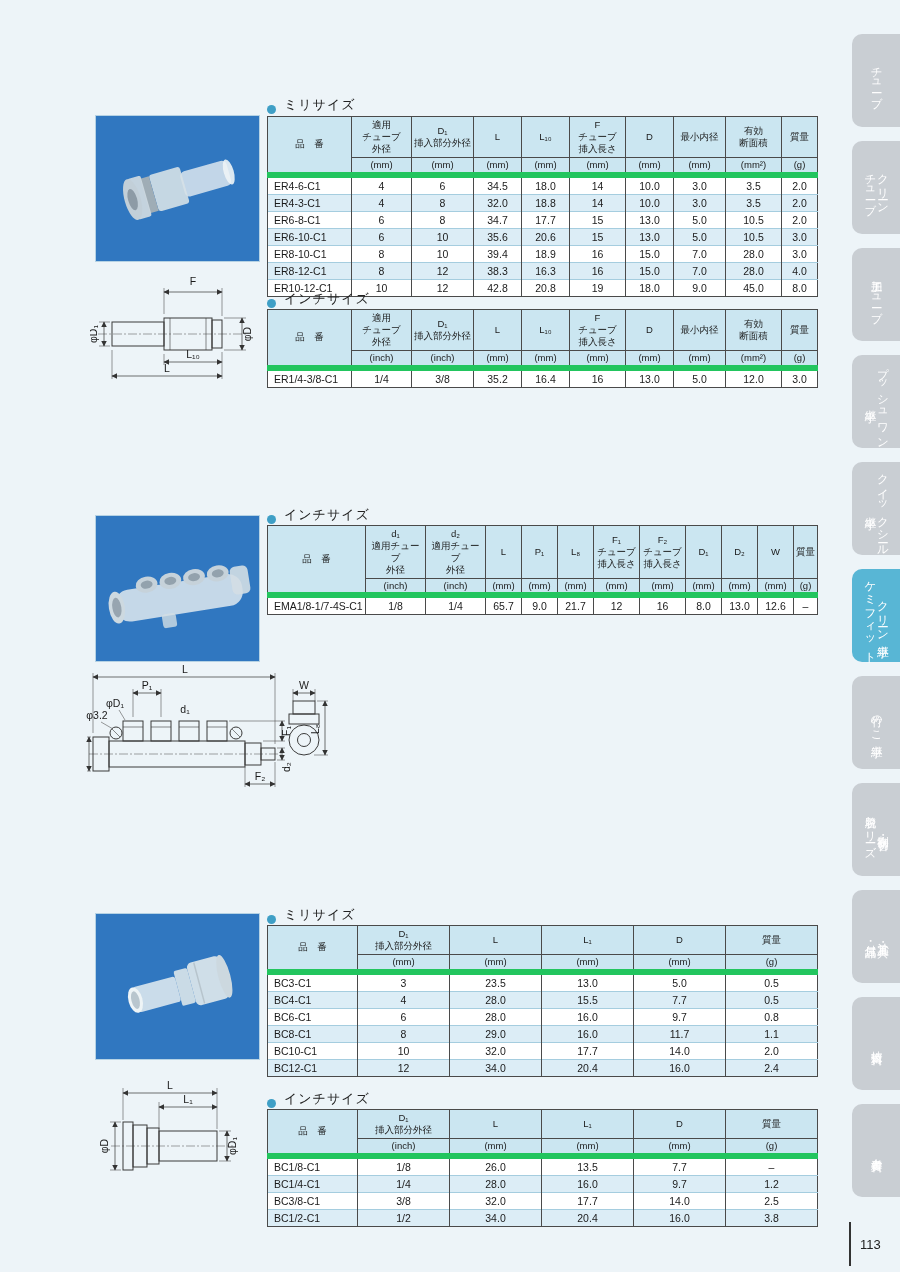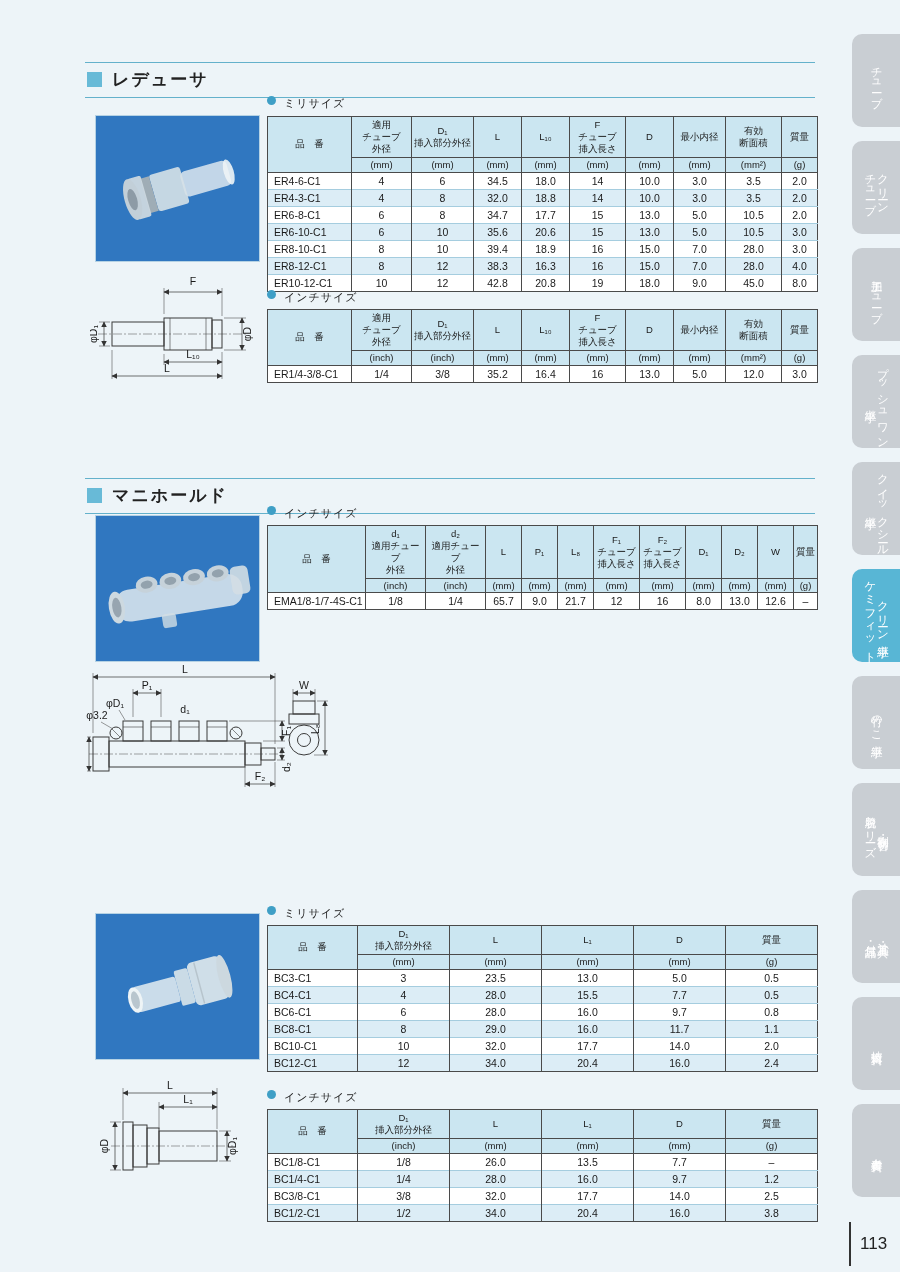--- a/index.html
+++ b/index.html
@@ -8,30 +8,30 @@
   .page { position:relative; width:900px; height:1272px; background:#edf4f8; overflow:hidden; margin:0 auto; }
 
   
   .sec-h { position:absolute; left:85px; width:730px; }
   .rule { height:1px; background:#64b1cb; }
   .title-row { display:flex; align-items:center; gap:10px; padding:5px 0 6px 2px; }
   .sq { width:15px; height:15px; background:#68bad7; flex:0 0 auto; }
   .sec-title { font-size:17px; font-weight:bold; letter-spacing:2px; color:#222; }
 
   
-  .size-label { position:absolute; display:flex; align-items:flex-start; gap:8px; font-size:11px; letter-spacing:1px; color:#222; }
+  .size-label { position:absolute; display:flex; align-items:flex-end; gap:8px; font-size:13px; letter-spacing:1px; color:#222; }
   .dot { width:9px; height:9px; border-radius:50%; background:#3f9fc6; flex:0 0 auto; }
 
   
   table { position:absolute; border-collapse:collapse; table-layout:fixed; width:550px; background:#fff; border:1px solid #4a4a4a; }
   th { background:#cbe6f1; font-weight:normal; font-size:9.5px; line-height:1.25; text-align:center; vertical-align:middle; border:1px solid #4a4a4a; white-space:pre-line; padding:2px 1px; }
   th.unit { font-size:9.5px; padding:1px; }
   td { font-size:10.5px; text-align:center; border-left:1px solid #4a4a4a; border-top:1px solid #a5cddf; padding:2px 1px; }
   td:first-child { text-align:left; padding-left:6px; }
-  tbody tr:first-child td { border-top:1px solid #22c55e; }
+  tbody tr:first-child td { border-top:6px solid #22c55e; }
   tbody tr:nth-child(even) { background:#dcedf6; }
 
   .t-red tr:first-child th:nth-child(1){width:84px}
   .t-red tr:first-child th:nth-child(2){width:60px}
   .t-red tr:first-child th:nth-child(3){width:62px}
   .t-red tr:first-child th:nth-child(4){width:48px}
   .t-red tr:first-child th:nth-child(5){width:48px}
   .t-red tr:first-child th:nth-child(6){width:56px}
   .t-red tr:first-child th:nth-child(7){width:48px}
   .t-red tr:first-child th:nth-child(8){width:52px}
@@ -70,35 +70,27 @@
 
   
   .sidebar { position:absolute; right:0; top:34px; width:48px; }
   .tab { width:48px; height:93px; margin-bottom:14px; border-radius:10px 0 0 10px; background:#c9ced3;
          display:flex; flex-direction:row-reverse; justify-content:center; align-items:center; gap:1px; cursor:pointer; }
   .tab span { writing-mode:vertical-rl; font-size:11.5px; line-height:1; letter-spacing:1px; color:#fff; }
   .tab.active { background:#58b6d5; }
 
   
   .page-num { position:absolute; left:849px; top:1222px; height:44px; display:flex; align-items:center;
-              border-left:2px solid #333; padding-left:9px; font-size:17px; color:#222; }
+              border-left:2px solid #333; padding-left:9px; font-size:13px; color:#222; }
 </style>
 </head>
 <body>
 
 <div class="page">
 
-  <div class="sec-h" style="top:62px;">
-    <div class="rule"></div>
-    <div class="title-row">
-      <span class="sq"></span>
-      <span class="sec-title">レデューサ</span>
-    </div>
-    <div class="rule"></div>
-  </div>
 
   <div class="photo" style="left:95px; top:115px;">
     <svg width="163" height="145" viewBox="0 0 163 145">
       <rect width="163" height="145" fill="#3077c0"></rect>
       <g transform="rotate(-16 81 75)">
         <rect x="88" y="58" width="48" height="26" rx="5" fill="#e3ecf0" opacity="0.82"></rect>
         <ellipse cx="136" cy="71" rx="5" ry="13" fill="#eef4f6" opacity="0.9"></ellipse>
         <rect x="58" y="52" width="32" height="38" rx="3" fill="#d6e1e7" opacity="0.9"></rect>
         <rect x="49" y="53" width="9" height="36" fill="#9fadb6"></rect>
         <rect x="36" y="50" width="14" height="42" rx="2" fill="#ccd8df" opacity="0.95"></rect>
@@ -312,28 +304,20 @@
           <td>16.4</td>
           <td>16</td>
           <td>13.0</td>
           <td>5.0</td>
           <td>12.0</td>
           <td>3.0</td>
         </tr>
       </tbody>
     </table>
 
-  <div class="sec-h" style="top:478px;">
-    <div class="rule"></div>
-    <div class="title-row">
-      <span class="sq"></span>
-      <span class="sec-title">マニホールド</span>
-    </div>
-    <div class="rule"></div>
-  </div>
 
   <div class="photo" style="left:95px; top:515px;">
     <svg width="163" height="145" viewBox="0 0 163 145">
       <rect width="163" height="145" fill="#3077c0"></rect>
       <g transform="rotate(-9 81 75)">
         <rect x="18" y="66" width="128" height="32" rx="14" fill="#dfe9ee" opacity="0.85"></rect>
         <ellipse cx="19" cy="82" rx="8" ry="16" fill="#cdd9e0"></ellipse>
         <ellipse cx="19" cy="82" rx="4.5" ry="10" fill="#97a5b0"></ellipse>
         <rect x="136" y="60" width="18" height="28" rx="5" fill="#d3dee4" opacity="0.9"></rect>
         <g fill="#c6d2da">

